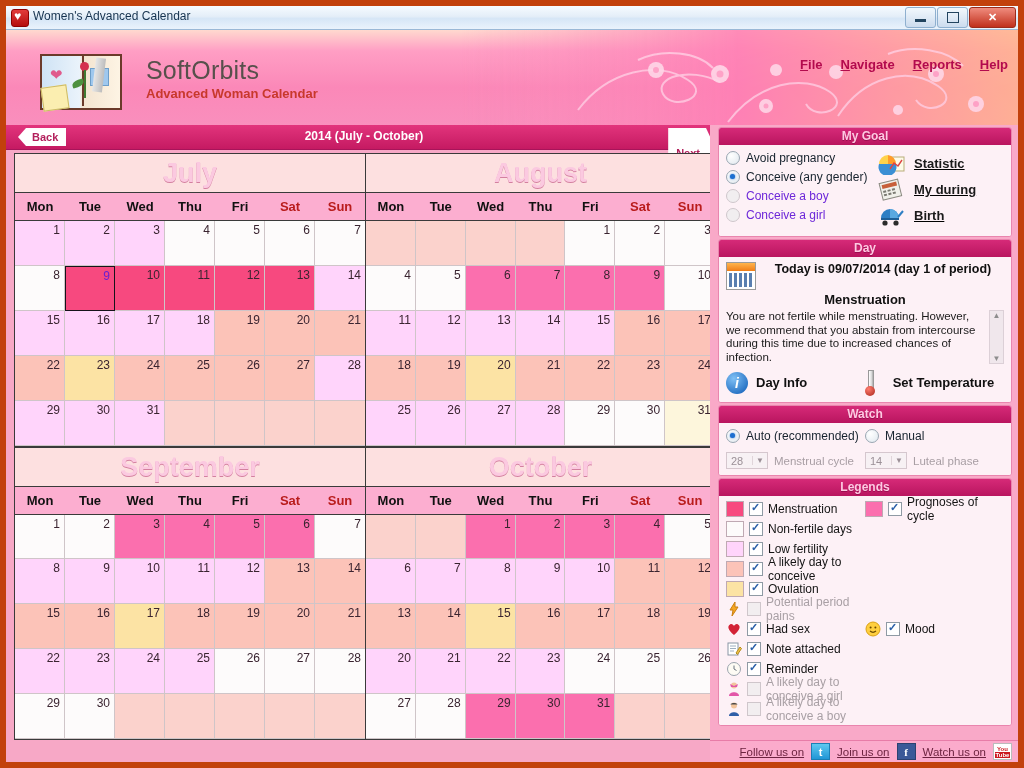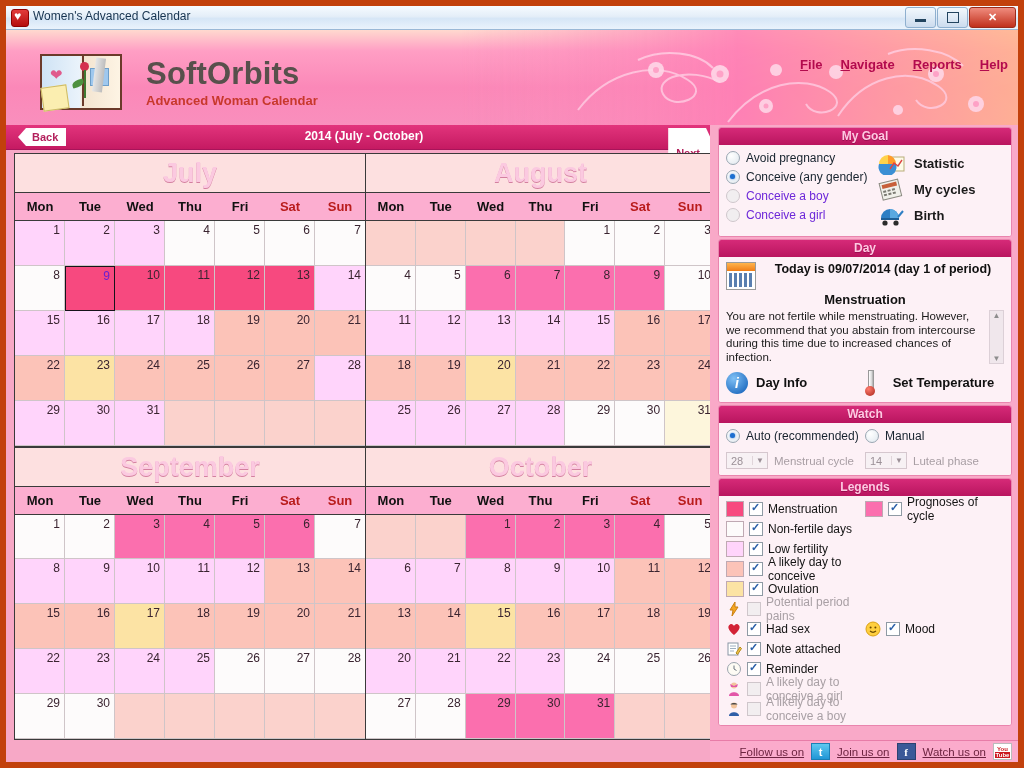--- a/index.html
+++ b/index.html
@@ -43,21 +43,21 @@
     background:linear-gradient(90deg,#cfe3f5 0%,#eaf3fb 48%,#f3e4d0 52%,#fdf4e4 100%);}
   .logo-spine{position:absolute;left:50%;top:2px;width:2px;height:52px;background:#6b3a2a;}
   .logo-rose{position:absolute;left:46px;top:10px;width:9px;height:9px;border-radius:50%;background:#d4304f;}
   .logo-stem{position:absolute;left:50px;top:18px;width:2px;height:28px;background:#3f7a32;}
   .logo-leaf{position:absolute;left:38px;top:28px;width:12px;height:7px;border-radius:60% 10%;background:#4e9140;transform:rotate(-18deg);}
   .logo-heart{position:absolute;left:16px;top:14px;color:#e05a8c;font-size:15px;}
   .logo-note{position:absolute;left:8px;top:34px;width:24px;height:22px;background:#fbeeb0;border:1px solid #cdbb66;transform:rotate(-8deg);}
   .logo-clip{position:absolute;left:60px;top:6px;width:10px;height:34px;background:linear-gradient(90deg,#e7e7e7,#bdbdbd);transform:rotate(7deg);}
   .logo-sq{position:absolute;left:56px;top:16px;width:17px;height:16px;background:#9fc8ee;border:1px solid #6d9ec9;}
   .brand{position:absolute;left:140px;top:26px;}
-  .brand-1{font-size:31px;font-weight:bold;color:#58504c;letter-spacing:.2px;}
+  .brand-1{font-size:25px;font-weight:normal;color:#58504c;letter-spacing:.2px;}
   .brand-2{font-size:13px;font-weight:bold;color:#c8382c;margin-top:1px;}
   .menubar{position:absolute;right:10px;top:27px;display:flex;gap:18px;align-items:center;}
   .menu-item{font-size:13px;font-weight:bold;color:#b30a4d;cursor:default;}
   .menu-item u{text-decoration:underline;}
 
   
   .body-wrap{position:absolute;left:0;top:119px;right:0;bottom:0;}
 
   
   .calcol{position:absolute;left:0;top:0;width:716px;bottom:0;background:#f7a8c6;}
@@ -100,21 +100,21 @@
   .rdot{width:12px;height:12px;border-radius:50%;border:1px solid #9aa7b2;
     background:radial-gradient(circle at 35% 32%,#ffffff,#dfe7ee);flex:0 0 12px;position:relative;}
   .rdot.on::after{content:"";position:absolute;left:2.5px;top:2.5px;width:5px;height:5px;border-radius:50%;
     background:#1c6fd0;box-shadow:0 0 2px #1c6fd0;}
   .radio.dim{color:#6d28d9;}
   .radio.dim .rdot{background:#f1eef0;border-color:#cfc7cc;}
 
   .goal-row{display:flex;}
   .goal-left{width:150px;}
   .goal-right{flex:1;padding-top:2px;}
-  .glink{display:flex;align-items:center;gap:8px;margin-bottom:3px;}
+  .glink{display:flex;align-items:center;gap:8px;margin-bottom:3px;text-decoration:underline;}
   .glabel{font-size:13px;font-weight:bold;color:#1a1a1a;}
   .gi{width:30px;height:23px;position:relative;flex:0 0 30px;}
 
   .dayhead{display:flex;gap:6px;align-items:flex-start;}
   .cal-ico{width:28px;height:26px;flex:0 0 28px;background:#fff;border:1px solid #9a9a9a;position:relative;}
   .cal-ico::before{content:"";position:absolute;left:0;top:0;right:0;height:8px;background:linear-gradient(180deg,#ffb44d,#f07d17);}
   .cal-grid{position:absolute;left:2px;top:10px;right:2px;bottom:2px;
     background:repeating-linear-gradient(90deg,#5a7fb0 0 3px,#fff 3px 5px),repeating-linear-gradient(180deg,#c9d8ea 0 3px,#fff 3px 5px);}
   .today-line{flex:1;text-align:center;font-size:12.5px;font-weight:bold;color:#101010;line-height:15px;}
   .phase{text-align:center;font-size:13px;font-weight:bold;color:#101010;margin-top:2px;}
@@ -760,21 +760,21 @@
                           <rect x="7" y="11" width="3" height="2"></rect>
                             <rect x="11.5" y="11" width="3" height="2"></rect>
                           <rect x="16" y="11" width="3" height="2"></rect>
                             <rect x="7" y="14.5" width="3" height="2"></rect>
                           <rect x="11.5" y="14.5" width="3" height="2"></rect>
                             <rect x="16" y="14.5" width="3" height="2"></rect>
                         </g>
                       </g>
                     </svg>
                   </span>
-                  <span class="glabel">My cycles</span>
+                  <span class="glabel">My during</span>
                 </div>
                 <div class="glink">
                   <span class="gi">
                     <svg viewBox="0 0 30 23" width="30" height="23">
                       <path d="M5 14 A9 9 0 0 1 23 14 Z" fill="#2e7fc4"></path>
                       <path d="M14 5 A9 9 0 0 1 23 14 L14 14 Z" fill="#5aa8e0"></path>
                       <rect x="5" y="14" width="18" height="2" fill="#1f5f97"></rect>
                       <circle cx="9" cy="19" r="2.6" fill="#2b2b2b"></circle>
                         <circle cx="20" cy="19" r="2.6" fill="#2b2b2b"></circle>
                       <path d="M22 13 L27 7" stroke="#2e7fc4" stroke-width="2" fill="none"></path>

